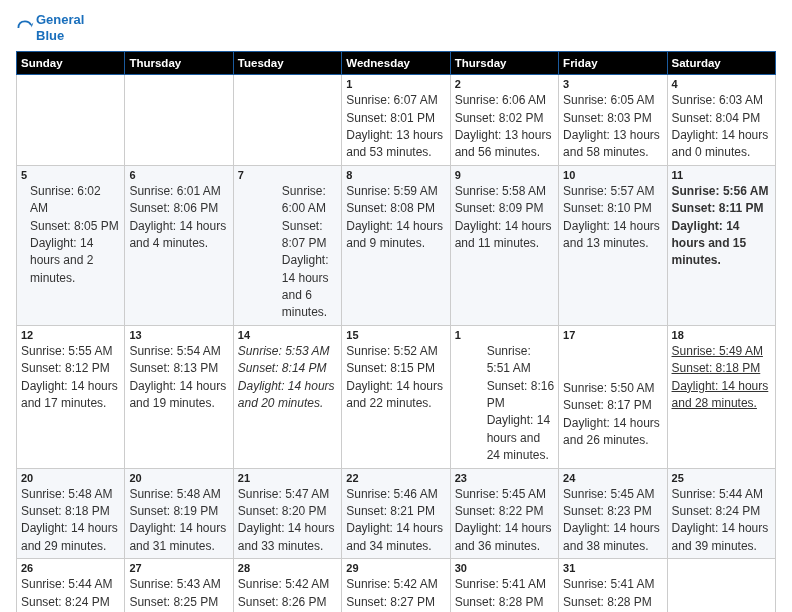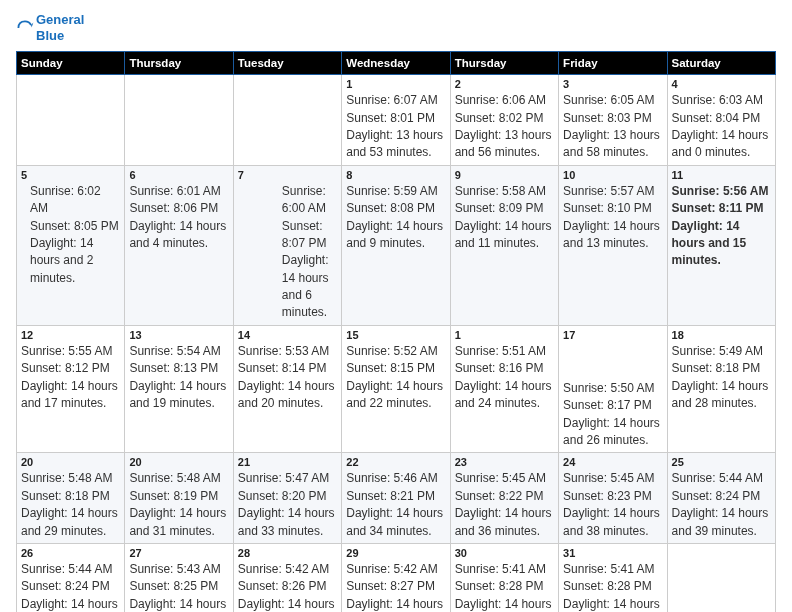--- a/index.html
+++ b/index.html
@@ -208,45 +208,45 @@
 Daylight: 14 hours and 17 minutes.</div>
           </td>
           <td>
             <div class="day-number">13</div>
             <div class="day-info" style="white-space: pre-line;">Sunrise: 5:54 AM
 Sunset: 8:13 PM
 Daylight: 14 hours and 19 minutes.</div>
           </td>
           <td>
             <div class="day-number">14</div>
-            <div class="day-info" style="white-space: pre-line;">Sunrise: 5:53 AM
+            <div class="day-info" style="white-space: pre-line; font-style: italic;">Sunrise: 5:53 AM
 Sunset: 8:14 PM
 Daylight: 14 hours and 20 minutes.</div>
           </td>
           <td>
             <div class="day-number">15</div>
             <div class="day-info" style="white-space: pre-line;">Sunrise: 5:52 AM
 Sunset: 8:15 PM
 Daylight: 14 hours and 22 minutes.</div>
           </td>
           <td>
             <div class="day-number">1</div>
-            <div class="day-info" style="white-space: pre-line;">Sunrise: 5:51 AM
+            <div class="day-info" style="white-space: pre-line; margin-left: 32px;">Sunrise: 5:51 AM
 Sunset: 8:16 PM
 Daylight: 14 hours and 24 minutes.</div>
           </td>
           <td>
             <div class="day-number">17</div>
             <div class="day-info" style="white-space: pre-line; margin-top: 39px;">Sunrise: 5:50 AM
 Sunset: 8:17 PM
 Daylight: 14 hours and 26 minutes.</div>
           </td>
           <td>
             <div class="day-number">18</div>
-            <div class="day-info" style="white-space: pre-line;">Sunrise: 5:49 AM
+            <div class="day-info" style="white-space: pre-line; text-decoration: underline;">Sunrise: 5:49 AM
 Sunset: 8:18 PM
 Daylight: 14 hours and 28 minutes.</div>
           </td>
         </tr>
         <tr>
           <td>
             <div class="day-number">20</div>
             <div class="day-info" style="white-space: pre-line;">Sunrise: 5:48 AM
 Sunset: 8:18 PM
 Daylight: 14 hours and 29 minutes.</div>

